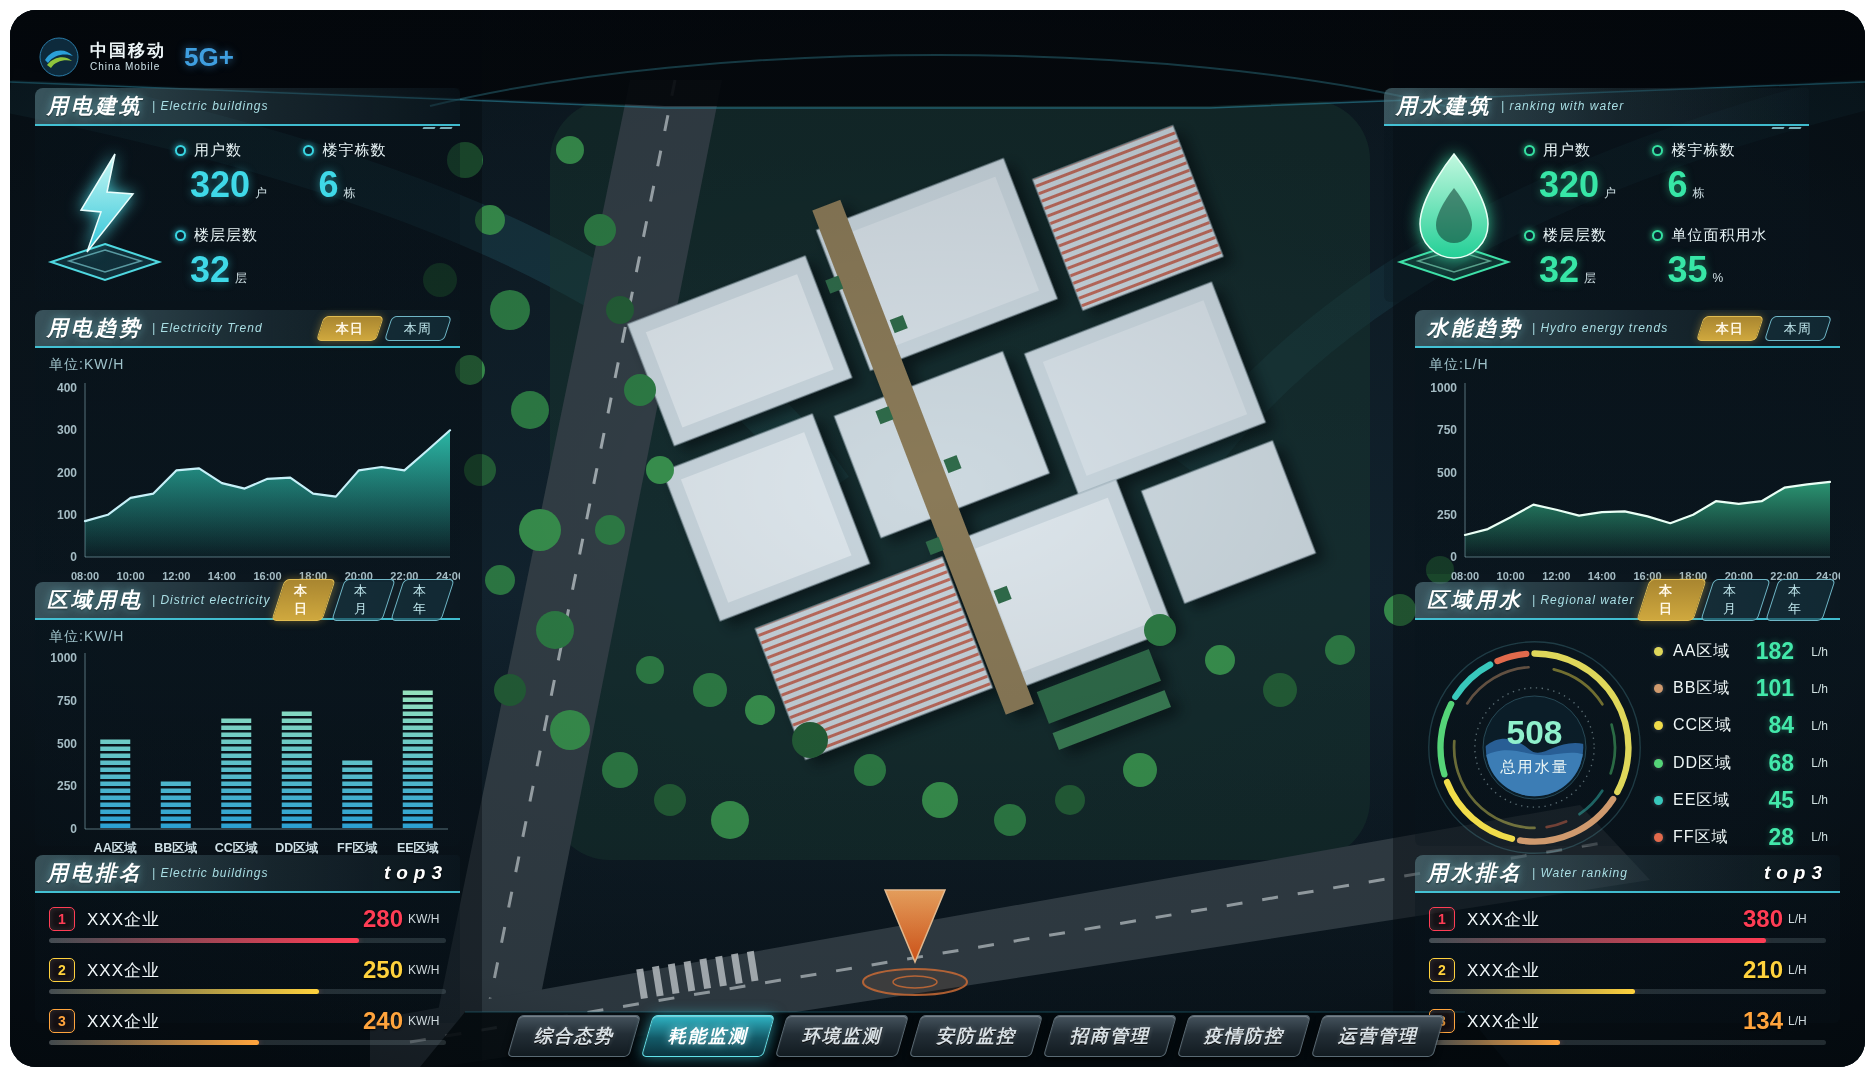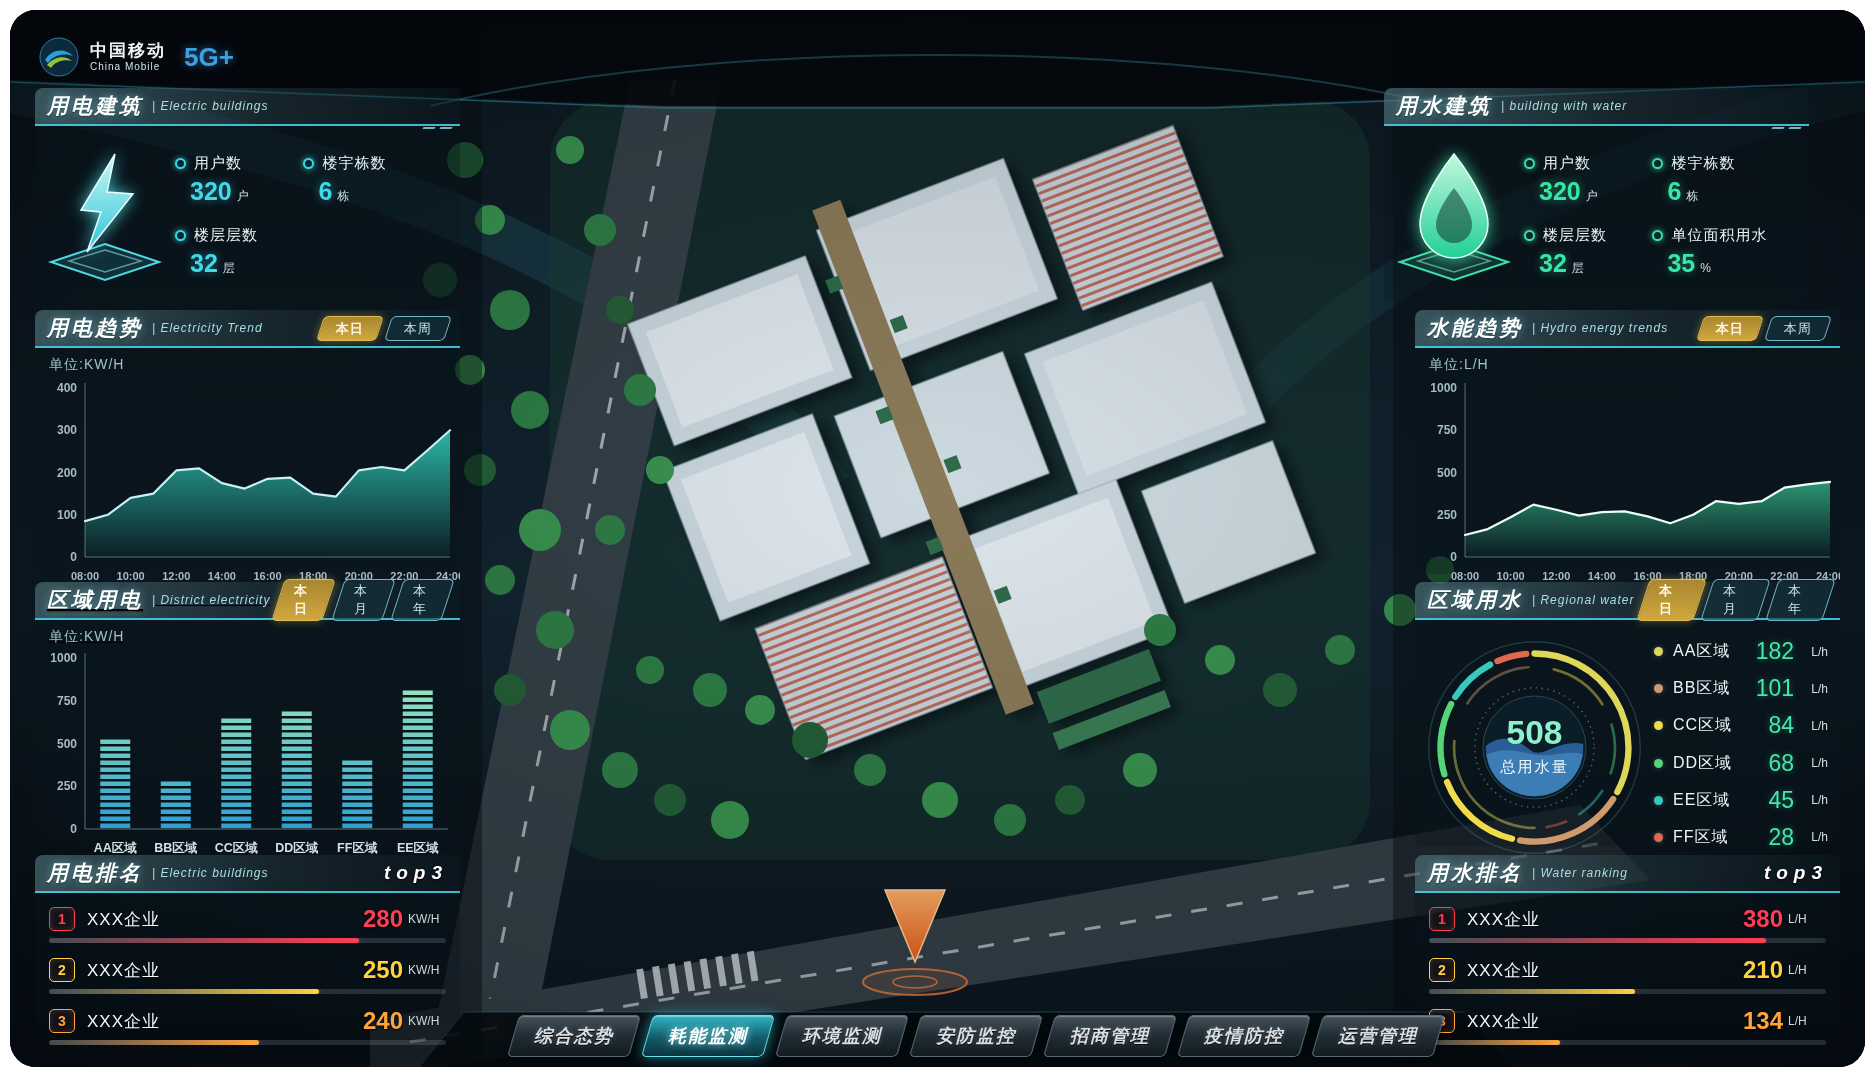--- a/index.html
+++ b/index.html
@@ -31,38 +31,38 @@
   .top3{margin-left:auto;font-size:19px;font-weight:bold;font-style:italic;letter-spacing:6px;color:#ffffff;text-shadow:0 1px 2px #000;}
 
   
   .bld-body{display:flex;align-items:center;padding:14px 6px 8px 6px;}
   .big-icon{width:128px;height:152px;flex:0 0 auto;}
   .stat-grid{flex:1;display:grid;grid-template-columns:1fr 1.25fr;grid-gap:20px 8px;padding-left:6px;}
   .stat-label{display:flex;align-items:center;gap:8px;font-size:15px;color:#e8f4f6;letter-spacing:1px;}
   .stat-dot{width:7px;height:7px;border-radius:50%;border:2px solid #39d6e2;background:#0b2430;box-shadow:0 0 6px rgba(60,215,230,.8);flex:0 0 auto;}
   .water .stat-dot{border-color:#35e0a0;box-shadow:0 0 6px rgba(55,225,160,.8);}
   .stat-value{margin:4px 0 0 15px;}
-  .stat-value .num{font-size:25px;font-weight:bold;color:#3fd9e8;text-shadow:0 0 8px rgba(60,215,230,.5);}
+  .stat-value .num{font-size:36px;font-weight:bold;color:#3fd9e8;text-shadow:0 0 8px rgba(60,215,230,.5);}
   .water .stat-value .num{color:#37e6a6;text-shadow:0 0 8px rgba(55,225,160,.5);}
   .stat-value .unit{font-size:12px;color:#cfe0e4;margin-left:5px;}
 
   
   .unit-line{font-size:14px;color:#9fc2ca;padding:8px 0 0 14px;letter-spacing:1px;}
   svg.chart{display:block;width:425px;height:215px;}
   svg.chart text{font-family:"Liberation Sans","DejaVu Sans",sans-serif;}
 
   
   .rw-body{display:flex;padding:10px 6px 0 2px;}
   .donut-wrap{width:235px;height:235px;flex:0 0 auto;}
   svg.donut{width:235px;height:235px;display:block;}
   .legend{flex:1;display:flex;flex-direction:column;justify-content:space-between;padding:8px 6px 14px 2px;}
   .legend-row{display:flex;align-items:center;}
   .legend-dot{width:9px;height:9px;border-radius:50%;flex:0 0 auto;margin-right:10px;box-shadow:0 0 5px rgba(255,255,255,.25);}
   .legend-name{font-size:16px;color:#eef6f6;letter-spacing:1px;width:80px;}
-  .legend-val{font-size:23px;font-weight:normal;color:#43e8aa;margin-left:auto;text-shadow:0 0 6px rgba(60,230,170,.4);text-align:right;}
+  .legend-val{font-size:23px;font-weight:bold;color:#43e8aa;margin-left:auto;text-shadow:0 0 6px rgba(60,230,170,.4);text-align:right;}
   .legend-unit{font-size:12px;color:#cfe0e0;width:34px;text-align:right;}
 
   
   .rank-body{padding:12px 14px 6px 14px;}
   .rank-row{margin-bottom:13px;}
   .rank-line{display:flex;align-items:center;}
   .rank-badge{width:24px;height:22px;border:1px solid;border-radius:5px;font-size:14px;font-weight:bold;display:flex;align-items:center;justify-content:center;background:rgba(40,20,20,.45);box-shadow:inset 0 0 6px rgba(255,255,255,.12);}
   .rank-name{font-size:17px;color:#f2f8fa;margin-left:12px;letter-spacing:1px;}
   .rank-value{font-size:24px;font-weight:bold;margin-left:auto;text-shadow:0 1px 2px #000;}
   .rank-unit{font-size:12px;color:#cfd9dd;margin-left:5px;width:38px;}
@@ -298,21 +298,21 @@
         <text x="232.5" y="206" text-anchor="middle" fill="#a5bcc4" font-size="11" font-weight="bold">16:00</text>
         <text x="278.125" y="206" text-anchor="middle" fill="#a5bcc4" font-size="11" font-weight="bold">18:00</text>
         <text x="323.75" y="206" text-anchor="middle" fill="#a5bcc4" font-size="11" font-weight="bold">20:00</text>
         <text x="369.375" y="206" text-anchor="middle" fill="#a5bcc4" font-size="11" font-weight="bold">22:00</text>
         <text x="415" y="206" text-anchor="middle" fill="#a5bcc4" font-size="11" font-weight="bold">24:00</text>
         <path d="M50.0,147.1 L72.8,140.8 L95.6,123.8 L118.4,119.6 L141.3,96.4 L164.1,94.3 L186.9,109.1 L209.7,114.6 L232.5,104.8 L255.3,103.6 L278.1,119.6 L300.9,122.6 L323.8,96.4 L346.6,93.0 L369.4,96.4 L392.2,76.5 L415.0,56.3 L415.0,183 L50.0,183 Z" fill="url(#chart-electric-g)"></path>
         <polyline points="50.0,147.1 72.8,140.8 95.6,123.8 118.4,119.6 141.3,96.4 164.1,94.3 186.9,109.1 209.7,114.6 232.5,104.8 255.3,103.6 278.1,119.6 300.9,122.6 323.8,96.4 346.6,93.0 369.4,96.4 392.2,76.5 415.0,56.3" fill="none" stroke="#c6f0f8" stroke-width="2.2" stroke-linejoin="round" stroke-linecap="round"></polyline>
       </svg>
   </section>
 
-  <section class="panel" style="left:25px;top:572px;width:425px;height:264px;text-decoration:underline;">
+  <section class="panel" style="left:25px;top:572px;width:425px;height:264px;">
     <div class="panel-header">
       <span class="panel-title">区域用电</span>
       <span class="panel-sub">| District electricity</span>
       <div class="tabs">
         <div class="tab active"><span>本日</span></div>
         <div class="tab"><span>本月</span></div>
         <div class="tab"><span>本年</span></div>
       </div>
     </div>
     <div class="unit-line">单位:KW/H</div>
@@ -461,21 +461,21 @@
         <div class="rank-track">
             <div class="rank-fill" style="width: 53%; background: linear-gradient(90deg, rgba(255, 255, 255, 0.14), rgb(255, 164, 61));"></div>
           </div>
       </div>
     </div>
   </section>
 
   <section class="panel water" style="left:1374px;top:78px;width:425px;height:214px;">
     <div class="panel-header">
       <span class="panel-title">用水建筑</span>
-      <span class="panel-sub">| building with water</span>
+      <span class="panel-sub">| ranking with water</span>
       <span class="hdr-deco">
           <i></i>
           <i></i>
         </span>
     </div>
     <div class="bld-body">
       <svg class="big-icon" viewBox="0 0 128 152">
         <defs>
             <linearGradient id="dropG" x1="0" y1="0" x2="0" y2="1">
               <stop offset="0%" stop-color="#c2f8df"></stop>

